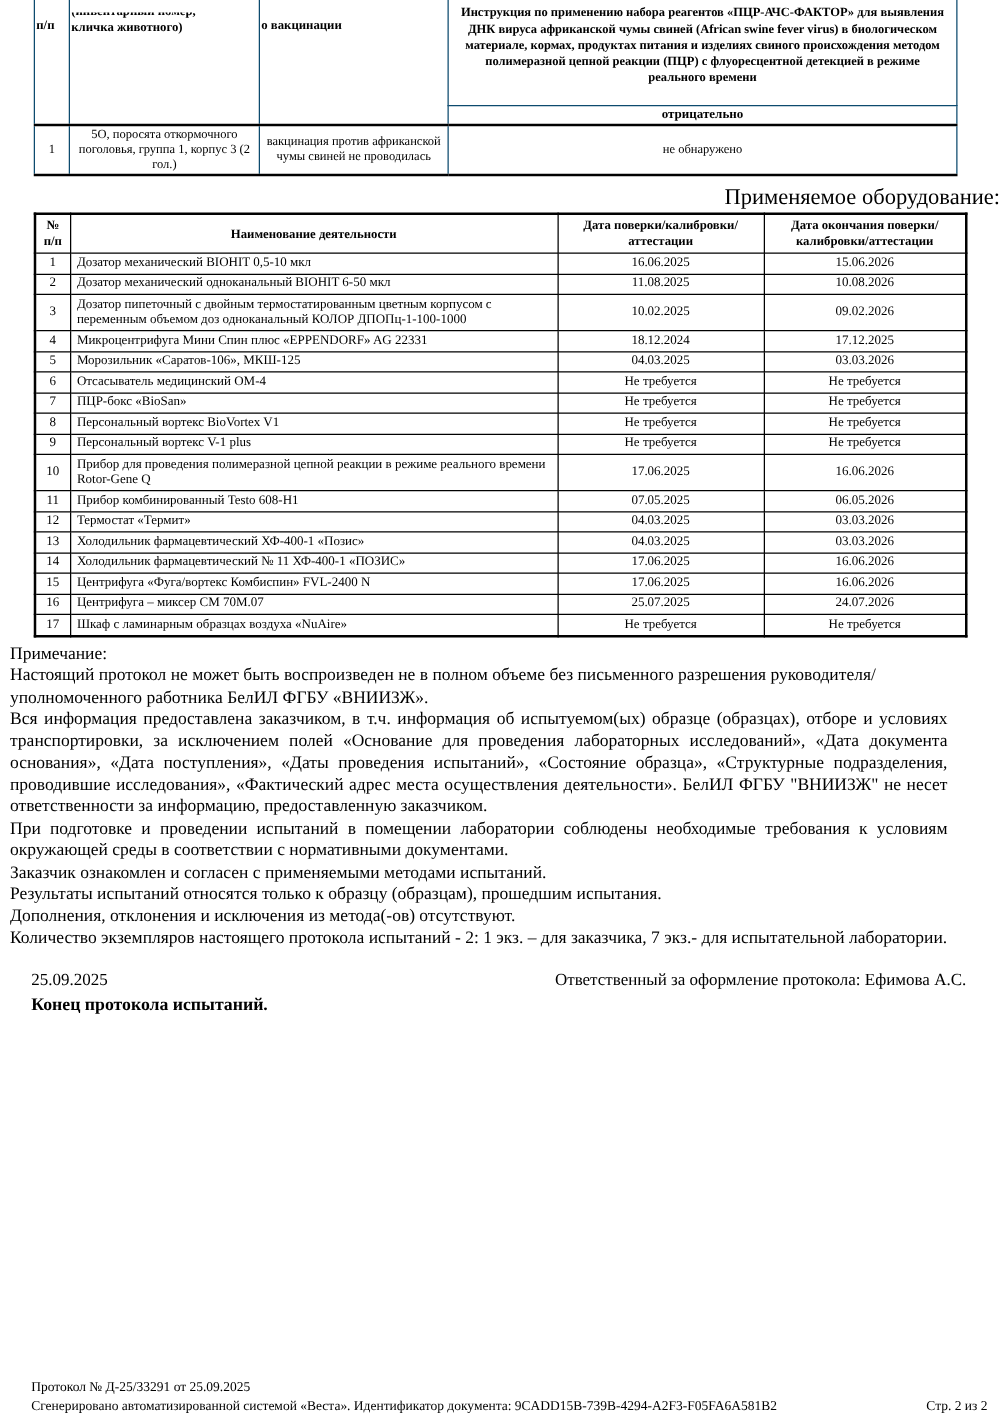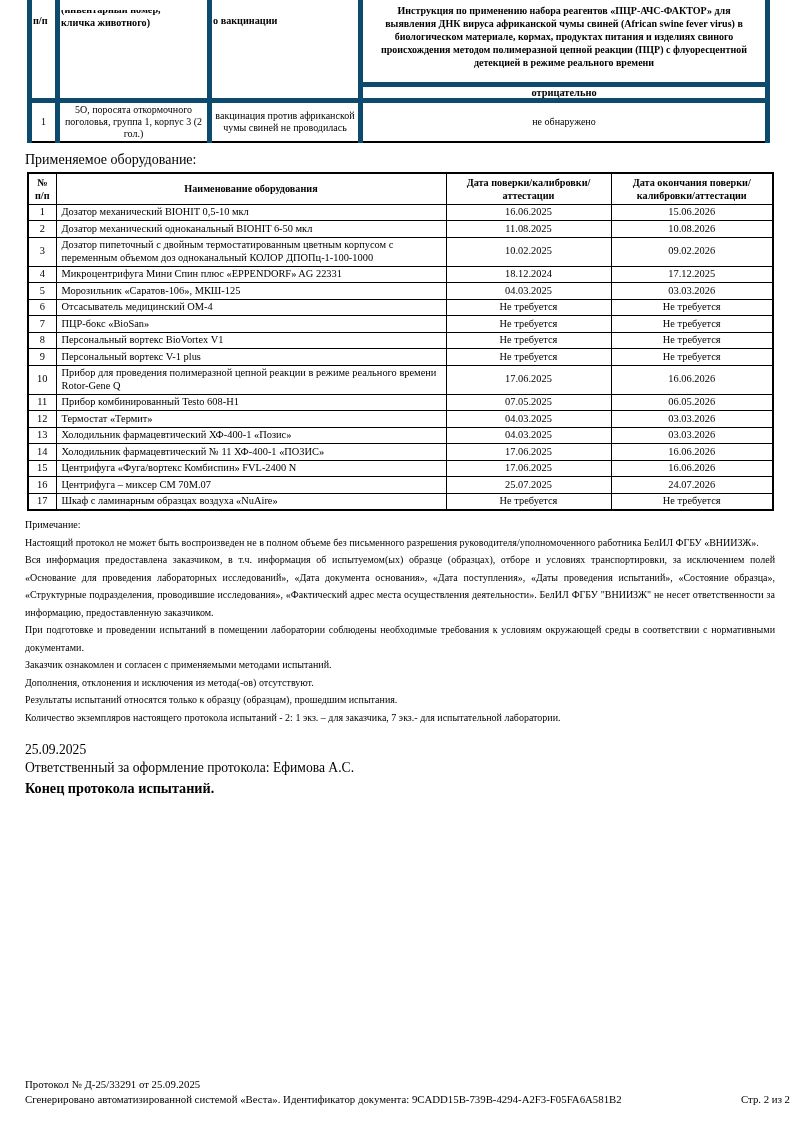--- a/index.html
+++ b/index.html
@@ -5,52 +5,52 @@
   html, body { margin:0; padding:0; }
   body {
     width:800px; height:1132px; position:relative;
     background:#ffffff; color:#000;
     font-family:"Liberation Serif", serif;
     overflow:hidden;
   }
   
   table { border-collapse:collapse; table-layout:fixed; }
   .t-top { margin-left:27px; width:738px; }
-  .t-top td { border:5px solid #0c4a6e; overflow:hidden; }
+  .t-top td { border:1px solid #0c4a6e; overflow:hidden; }
   .t-top tr.r1 > td, .t-top tr.r1 > td[rowspan] { border-top:none; }
   .t-top .hcell { vertical-align:top; text-align:left; font-weight:bold; font-size:10.2px; line-height:12.5px; }
   .t-top .h-num { padding-top:15px; }
   .t-top .h-vac { padding-top:15px; }
   .t-top .h-animal { padding-top:10px; }
   .clip-top { height:7px; overflow:hidden; }
   .clip-top span { display:block; margin-top:-7px; line-height:13px; white-space:nowrap; }
   .t-top tr.r1 { height:84px; }
   .t-top tr.r2 { height:16px; }
   .t-top tr.r3 { height:40px; }
   .t-top .method { font-weight:bold; font-size:10px; line-height:13px; text-align:center; vertical-align:top; padding:4px 9px 2px 9px; }
   .t-top .neg { font-weight:bold; font-size:10.4px; text-align:center; vertical-align:middle; padding:0; }
   .t-top tr.r3 td { border-top:2px solid #000; border-bottom:2px solid #000; font-size:10px; line-height:12px; text-align:center; vertical-align:middle; padding:1px 2px; }
   
-  .eq-title { margin:7px 0 0 25px; font-size:14px; line-height:19px; }
+  .eq-title { margin:7px 0 0 25px; font-size:18px; line-height:19px;text-align:right; }
   .t-eq { margin:3px 0 0 27px; width:745px; border:2px solid #000; font-size:10.4px; }
   .t-eq th { border:1px solid #000; font-weight:bold; font-size:10.2px; line-height:13px; padding:2px 3px; text-align:center; vertical-align:middle; }
   .t-eq th.th-num { white-space:pre-line; }
   .t-eq td { border:1px solid #000; line-height:12.5px; padding:1.5px 4px; vertical-align:middle; }
   .t-eq td.c-num, .t-eq td.c-date { text-align:center; }
   .t-eq td.c-name { text-align:left; padding-left:5px; }
   
-  .notes { margin:5px 25px 0 25px; width:750px; font-size:10px; line-height:17.5px; }
+  .notes { margin:5px 25px 0 8px; width:750px; font-size:14px; line-height:17.5px; }
   .notes .n-title { margin:0; }
   .notes p { margin:0; text-align:justify; }
   .notes p.pl { text-align:left; }
   
-  .sig-row { display:flex; justify-content:space-between; margin:15px 27px 0 25px; font-size:13.6px; line-height:18px;flex-direction:column; }
+  .sig-row { display:flex; justify-content:space-between; margin:15px 27px 0 25px; font-size:13.6px; line-height:18px; }
   .end-line { margin:2px 0 0 25px; font-size:14.2px; line-height:19px;font-weight:bold; }
   
-  .footer { position:absolute; left:25px; right:10px; bottom:26px; font-size:10.8px; line-height:14.5px; }
+  .footer { position:absolute; left:25px; right:10px; bottom:0; font-size:10.8px; line-height:14.5px; }
   .footer .f2 { display:flex; justify-content:space-between; }
 </style>
 </head>
 <body>
 
 <table class="t-top">
   <colgroup>
       <col style="width:28px">
       <col style="width:152px">
       <col style="width:151px">
@@ -86,21 +86,21 @@
   <colgroup>
       <col style="width:28px">
       <col style="width:390px">
       <col style="width:165px">
       <col style="width:162px">
     </colgroup>
   <thead>
     <tr>
       <th class="th-num">№
 п/п</th>
-      <th>Наименование оборудования</th>
+      <th>Наименование деятельности</th>
       <th>Дата поверки/калибровки/аттестации</th>
       <th>Дата окончания поверки/калибровки/аттестации</th>
     </tr>
   </thead>
   <tbody>
 
       <tr>
         <td class="c-num">1</td>
         <td class="c-name">Дозатор механический BIOHIT 0,5-10 мкл</td>
         <td class="c-date">16.06.2025</td>
@@ -220,22 +220,22 @@
       </tr>
     </tbody>
 </table>
 
 <div class="notes">
   <p class="n-title pl">Примечание:</p>
   <p class="pl">Настоящий протокол не может быть воспроизведен не в полном объеме без письменного разрешения руководителя/уполномоченного работника БелИЛ ФГБУ «ВНИИЗЖ».</p>
   <p>Вся информация предоставлена заказчиком, в т.ч. информация об испытуемом(ых) образце (образцах), отборе и условиях транспортировки, за исключением полей «Основание для проведения лабораторных исследований», «Дата документа основания», «Дата поступления», «Даты проведения испытаний», «Состояние образца», «Структурные подразделения, проводившие исследования», «Фактический адрес места осуществления деятельности». БелИЛ ФГБУ "ВНИИЗЖ" не несет ответственности за информацию, предоставленную заказчиком.</p>
   <p>При подготовке и проведении испытаний в помещении лаборатории соблюдены необходимые требования к условиям окружающей среды в соответствии с нормативными документами.</p>
   <p class="pl">Заказчик ознакомлен и согласен с применяемыми методами испытаний.</p>
+  <p class="pl">Результаты испытаний относятся только к образцу (образцам), прошедшим испытания.</p>
   <p class="pl">Дополнения, отклонения и исключения из метода(-ов) отсутствуют.</p>
-  <p class="pl">Результаты испытаний относятся только к образцу (образцам), прошедшим испытания.</p>
   <p>Количество экземпляров настоящего протокола испытаний - 2: 1 экз. – для заказчика, 7 экз.- для испытательной лаборатории.</p>
 </div>
 
 <div class="sig-row">
   <span>25.09.2025</span>
   <span>Ответственный за оформление протокола: Ефимова А.С.</span>
 </div>
 <div class="end-line">Конец протокола испытаний.</div>
 
 <div class="footer">

